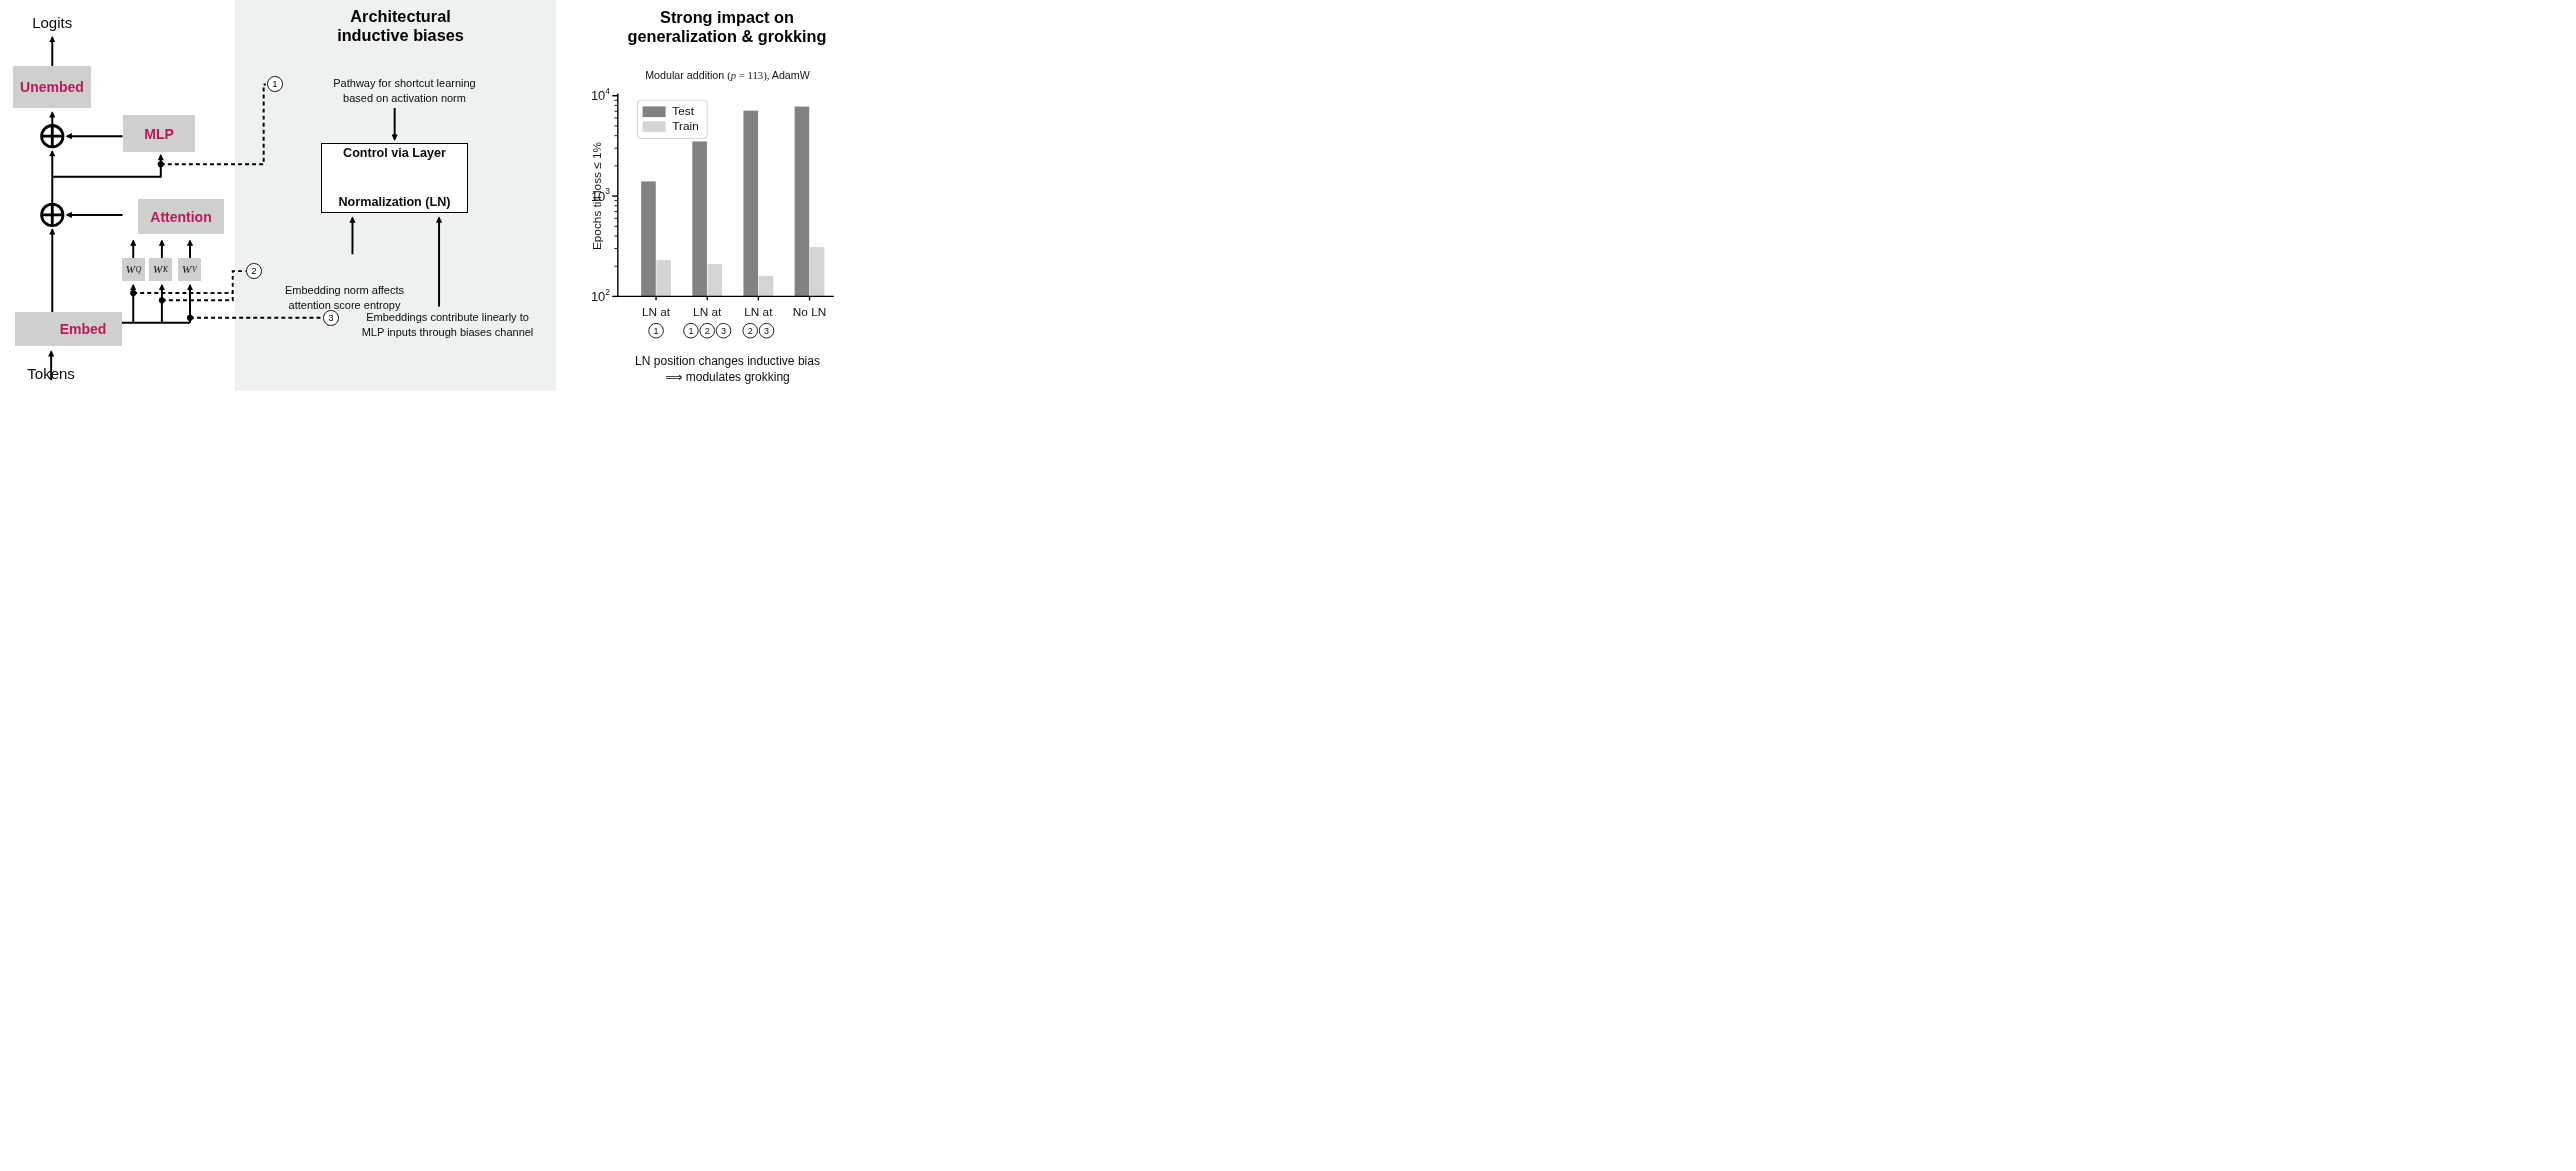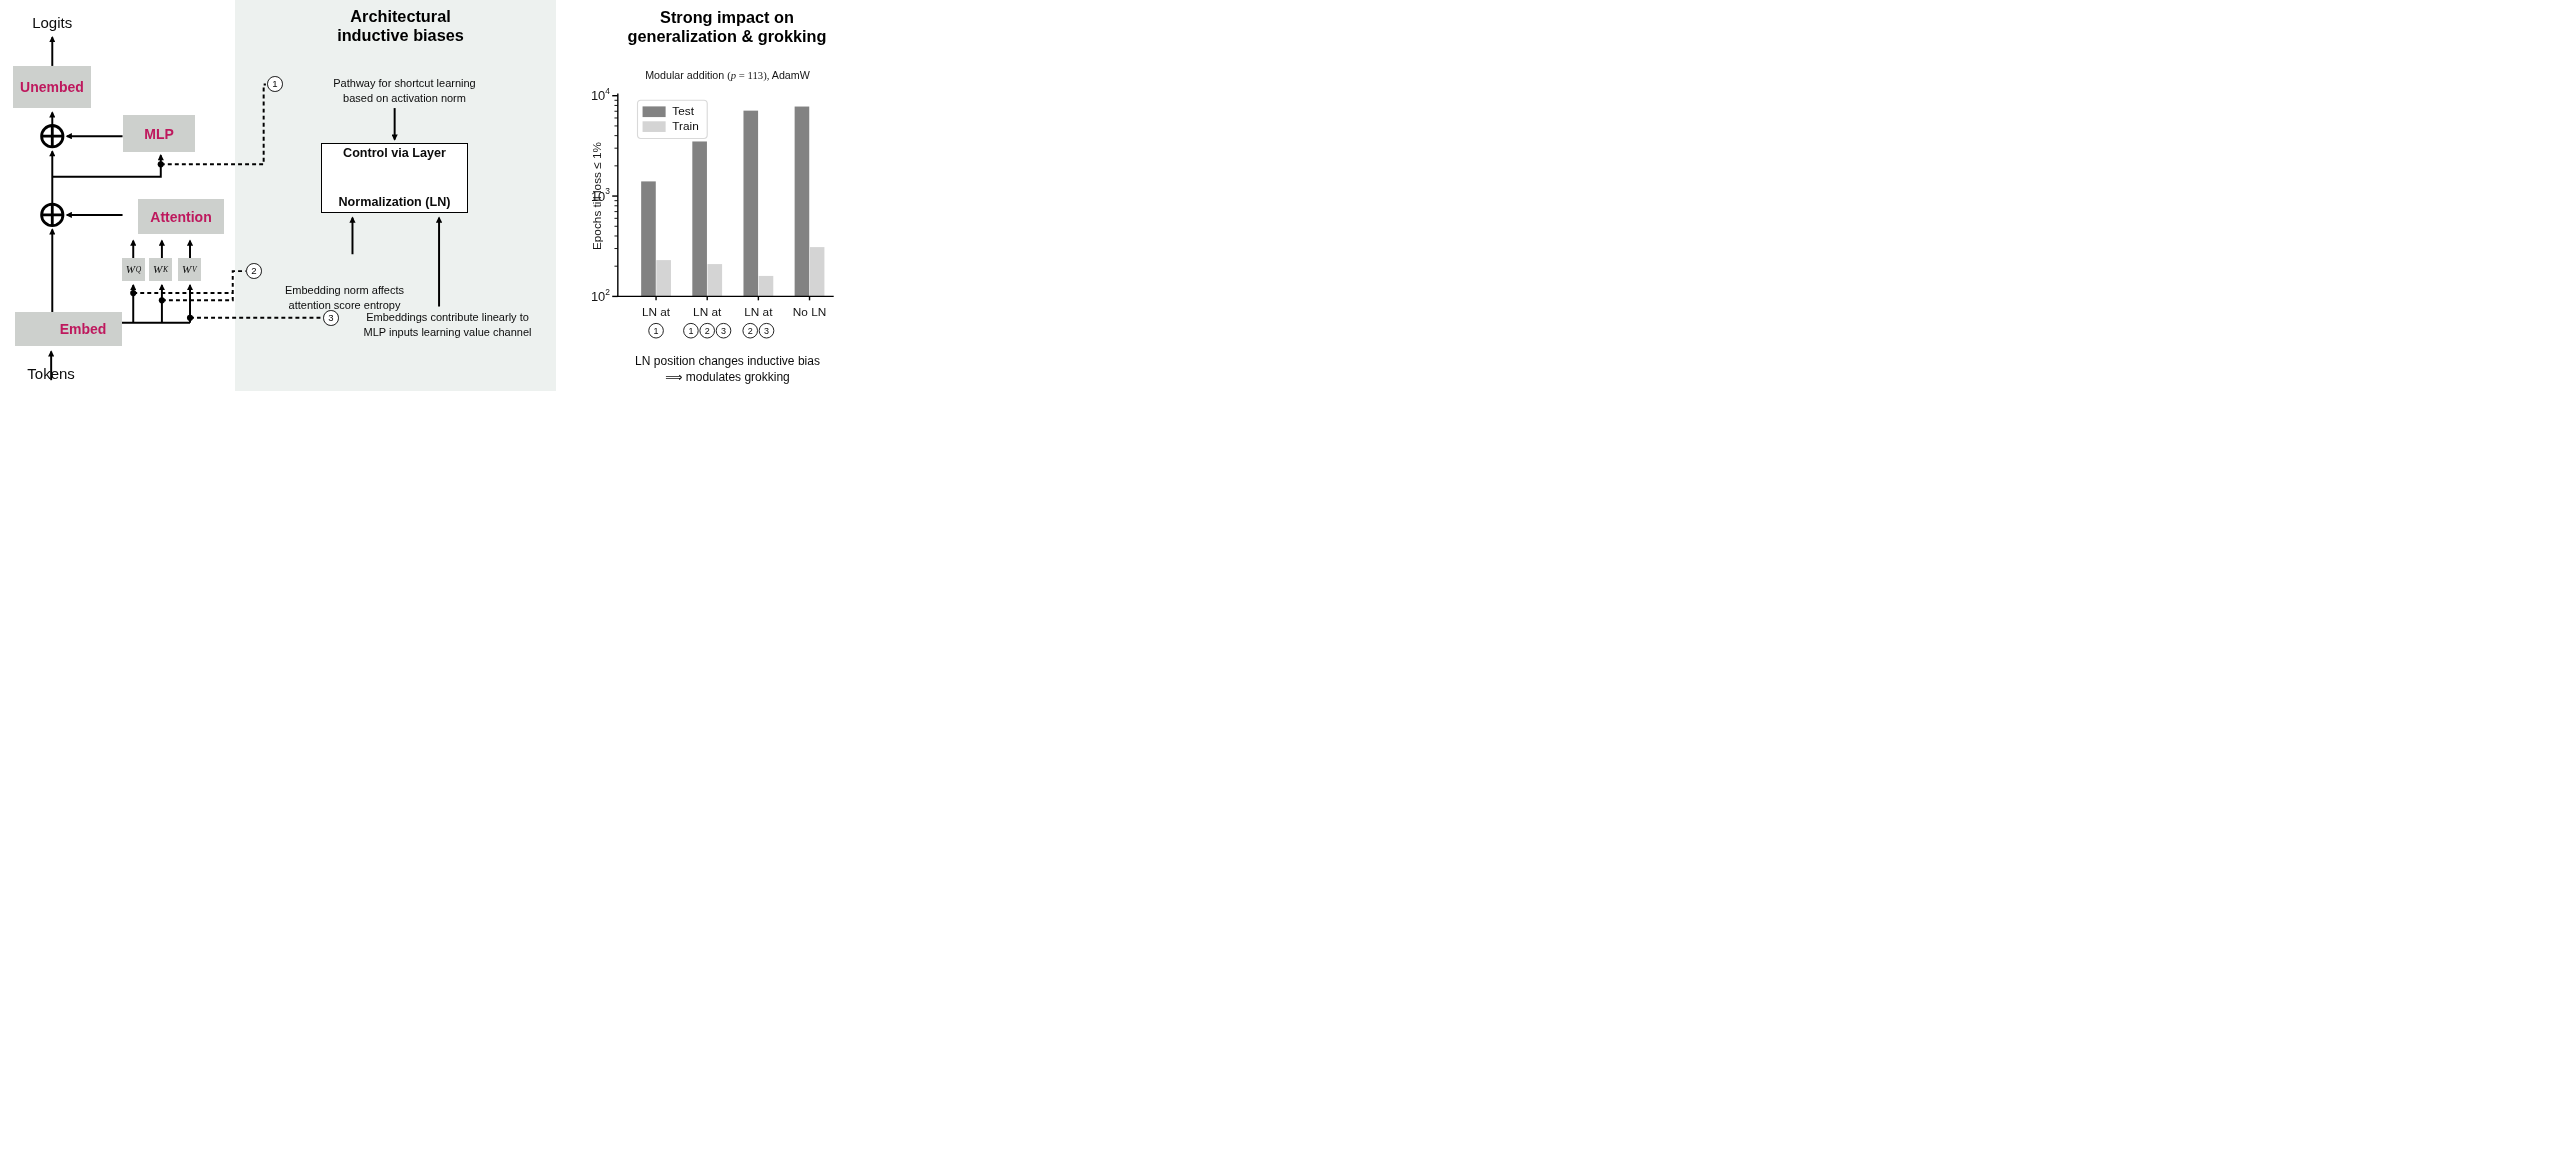--- a/index.html
+++ b/index.html
@@ -121,21 +121,21 @@
 
   <div class="badge" style="left:246px;top:263px;">2</div>
   <div class="note" style="left:266px;top:259px;width:157px;margin-top:24px;">
     <div>Embedding norm affects</div>
     <div>attention score entropy</div>
   </div>
 
   <div class="badge" style="left:323px;top:310px;">3</div>
   <div class="note" style="left:344px;top:310px;width:207px;">
     <div>Embeddings contribute linearly to</div>
-    <div>MLP inputs learning value channel</div>
+    <div>MLP inputs through biases channel</div>
   </div>
 
   <div class="panel-title" style="left:595px;top:7.9px;width:264px;">
     <div>Strong impact on</div>
     <div>generalization &amp; grokking</div>
   </div>
 
   <div class="subtitle" style="left:615px;top:69px;width:225px;">
     <span>Modular addition </span><span class="math">(</span><span class="mvar">p</span><span class="math"> = 113),</span><span> AdamW</span>
   </div>

